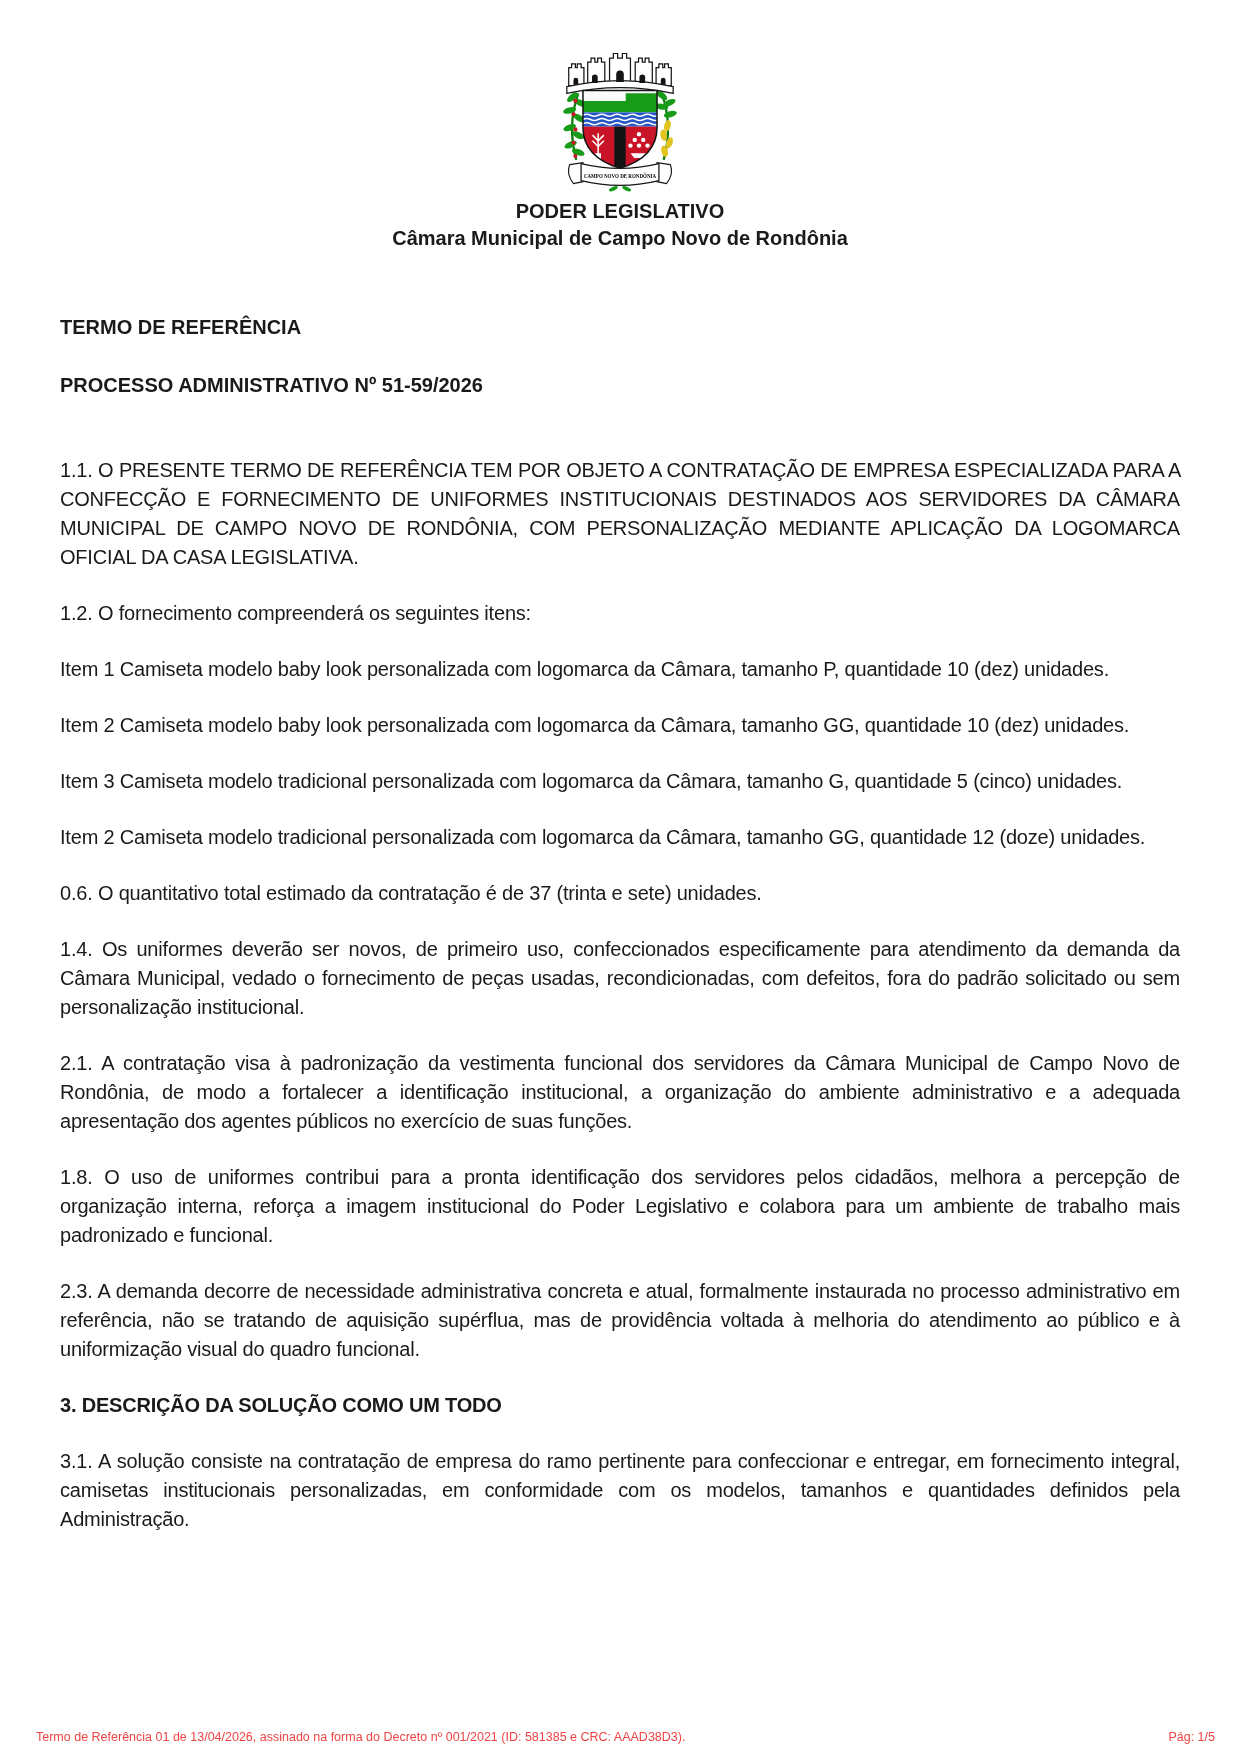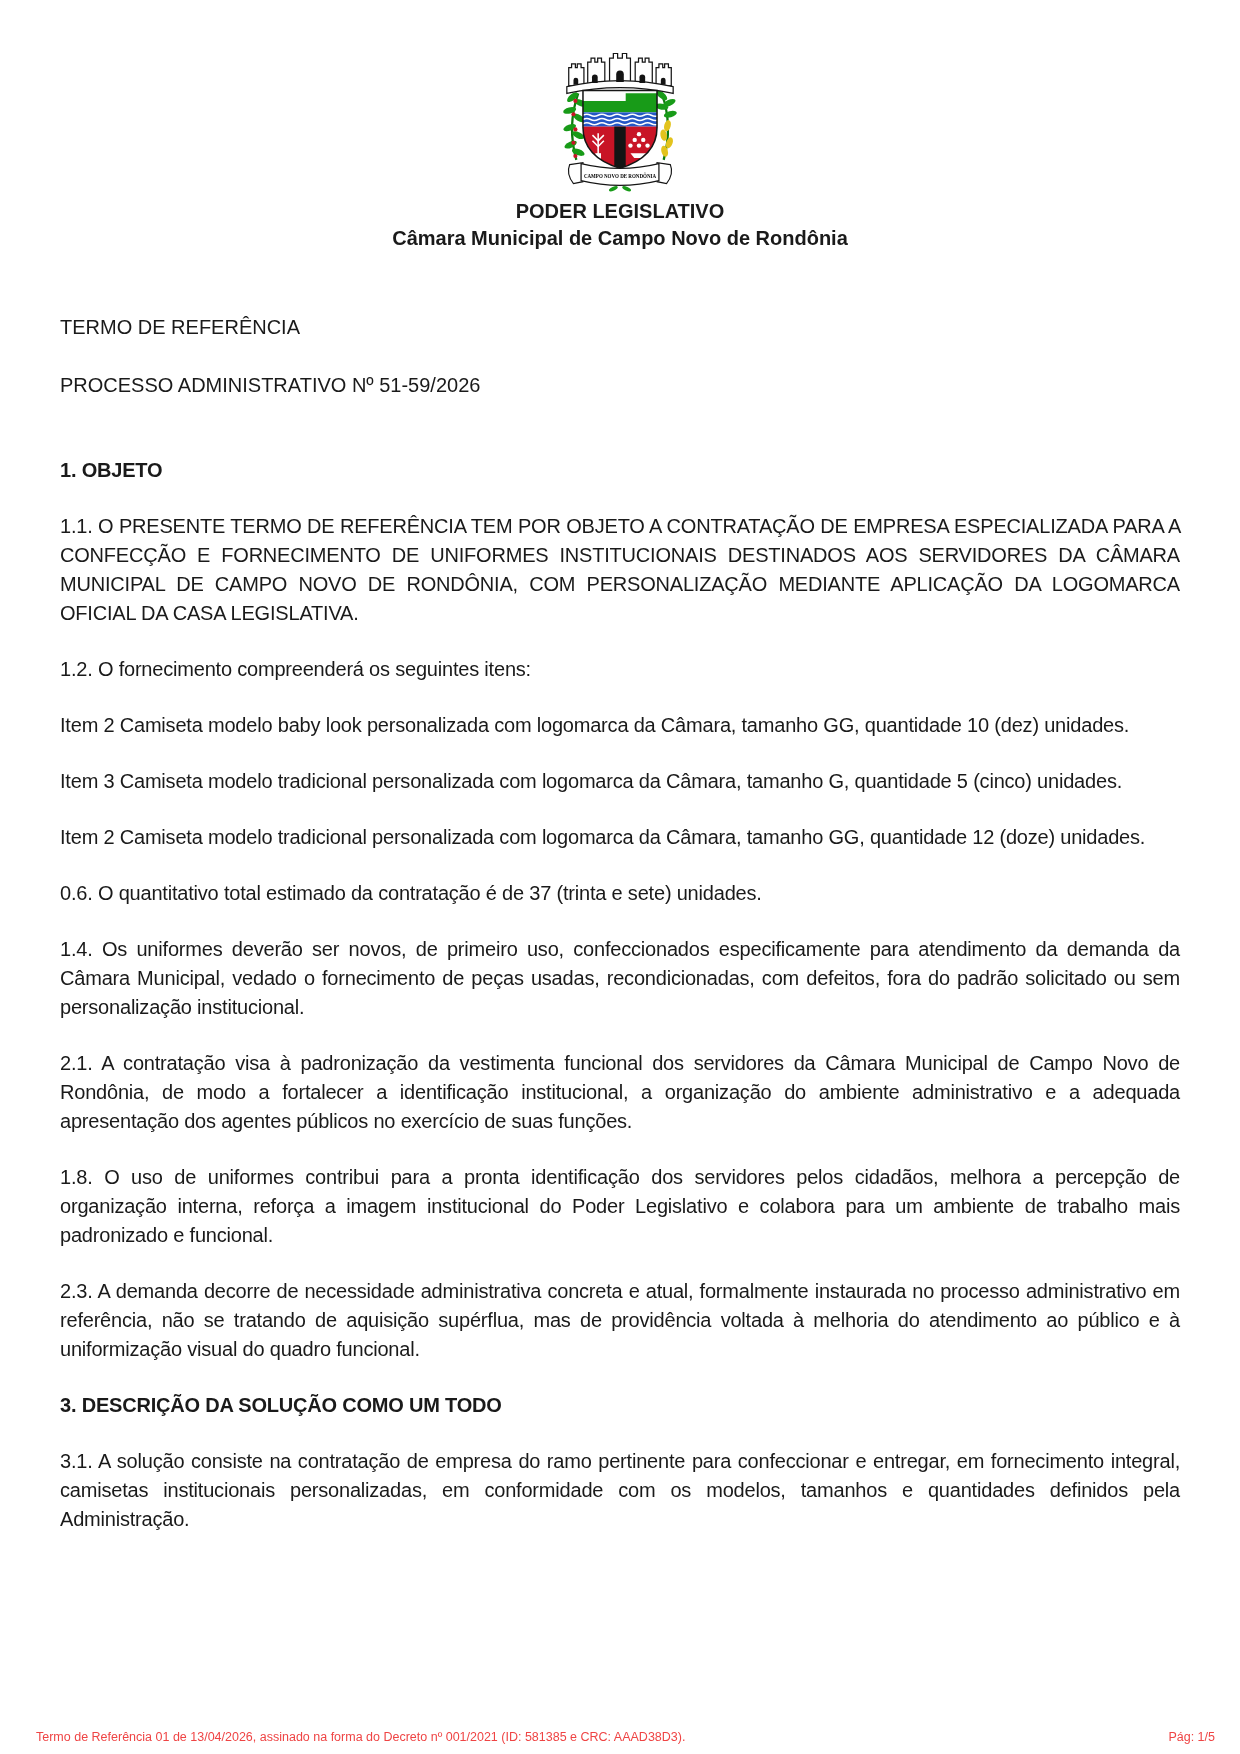--- a/index.html
+++ b/index.html
@@ -11,21 +11,21 @@
   }
   html,body{margin:0;padding:0;background:#ffffff;}
   .page{
     width:1240px;height:1754px;background:#fff;position:relative;
     margin:0 auto;color:var(--ink);
     font-family:"Liberation Sans",sans-serif;overflow:hidden;
   }
   .crest{display:block;margin:44px auto 4px auto;}
   .org-block{text-align:center;font-weight:bold;font-size:20px;line-height:27px;}
   .content{padding:0 60px;}
-  .doc-title{margin-top:32px;font-weight:normal;font-size:20px;line-height:29px;white-space:pre-line;}
+  .doc-title{margin-top:32px;font-weight:bold;font-size:20px;line-height:29px;white-space:pre-line;}
   .doc-title div{margin:0;}
   p.body,.sec-heading{
     font-size:20px;line-height:29px;margin:27px 0;letter-spacing:-0.2px;
   }
   p.body{text-align:justify;}
   .sec-heading{font-weight:bold;}
   strong{font-weight:normal;}
   .footer{
     position:absolute;left:36px;right:25px;bottom:10px;
     display:flex;justify-content:space-between;align-items:baseline;
@@ -135,26 +135,26 @@
     <div>Câmara Municipal de Campo Novo de Rondônia</div>
   </div>
 
   <div class="content">
 
     <div class="doc-title">
       <div>TERMO DE REFERÊNCIA</div>
       <div>PROCESSO ADMINISTRATIVO Nº 51-59/2026</div>
     </div>
 
-    <div class="sec-heading">1. OBJETO</div>
 
     <p class="body"><span>1.1. O PRESENTE TERMO DE REFERÊNCIA TEM POR OBJETO A CONTRATAÇÃO DE EMPRESA ESPECIALIZADA PARA A </span><strong>CONFECÇÃO E FORNECIMENTO DE UNIFORMES INSTITUCIONAIS</strong><span> DESTINADOS AOS SERVIDORES DA CÂMARA MUNICIPAL DE CAMPO NOVO DE RONDÔNIA, COM PERSONALIZAÇÃO MEDIANTE APLICAÇÃO DA LOGOMARCA OFICIAL DA CASA LEGISLATIVA.</span></p>
 
     <p class="body">1.2. O fornecimento compreenderá os seguintes itens:</p>
 
+    <p class="body"><strong>Item 1</strong><span> Camiseta modelo baby look personalizada com logomarca da Câmara, tamanho P, quantidade 10 (dez) unidades.</span></p>
 
     <p class="body"><strong>Item 2</strong><span> Camiseta modelo baby look personalizada com logomarca da Câmara, tamanho GG, quantidade 10 (dez) unidades.</span></p>
 
     <p class="body"><strong>Item 3</strong><span> Camiseta modelo tradicional personalizada com logomarca da Câmara, tamanho G, quantidade 5 (cinco) unidades.</span></p>
 
     <p class="body"><strong>Item 2</strong><span> Camiseta modelo tradicional personalizada com logomarca da Câmara, tamanho GG, quantidade 12 (doze) unidades.</span></p>
 
     <p class="body"><span>0.6. O quantitativo total estimado da contratação é de </span><strong>37 (trinta e sete) unidades</strong><span>.</span></p>
 
     <p class="body">1.4. Os uniformes deverão ser novos, de primeiro uso, confeccionados especificamente para atendimento da demanda da Câmara Municipal, vedado o fornecimento de peças usadas, recondicionadas, com defeitos, fora do padrão solicitado ou sem personalização institucional.</p>

